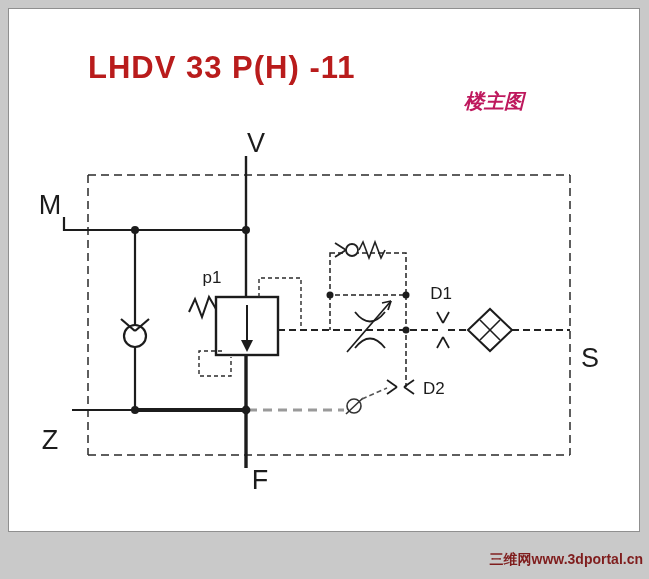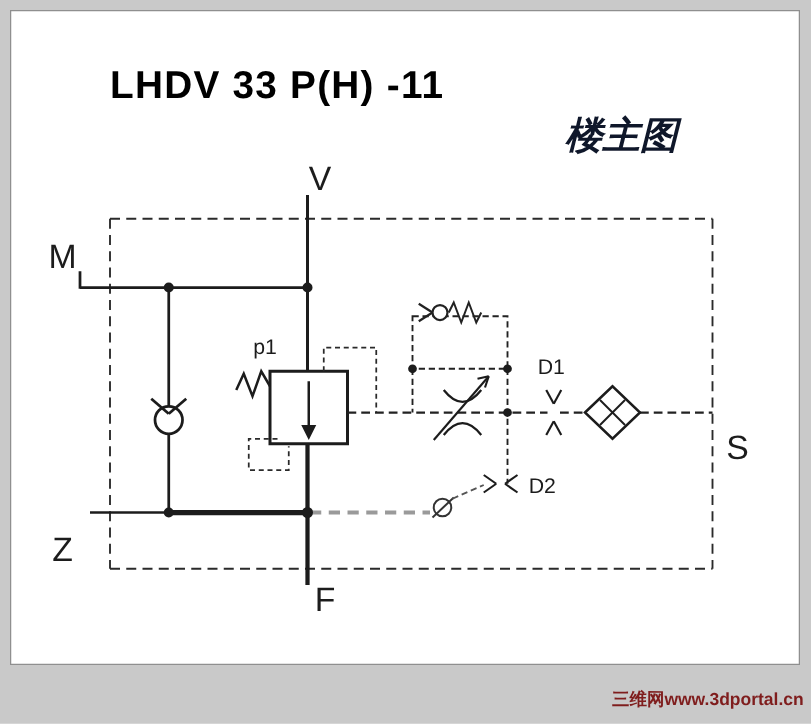--- a/index.html
+++ b/index.html
@@ -7,27 +7,27 @@
     width:649px;height:579px;position:relative;overflow:hidden;
     background:#c9c9c9;
     font-family:"Liberation Sans",sans-serif;
   }
   .canvas{
     position:absolute;left:8px;top:8px;width:632px;height:524px;
     background:#ffffff;border:1px solid #8f8f8f;box-sizing:border-box;
   }
   .title{
     position:absolute;left:88px;top:50px;
-    font-size:31px;font-weight:bold;color:#000000;letter-spacing:1px;
+    font-size:31px;font-weight:bold;color:#b91c1c;letter-spacing:1px;
     white-space:nowrap;
   }
   .annotation{
-    position:absolute;left:452px;top:88px;
+    position:absolute;left:464px;top:88px;
     font-family:"DejaVu Serif",serif;
-    font-size:30px;font-weight:bold;font-style:italic;color:#0f172a;
+    font-size:20px;font-weight:bold;font-style:italic;color:#be185d;
     white-space:nowrap;
   }
   .watermark{
     position:absolute;right:6px;top:551px;
     font-size:14px;font-weight:bold;color:#7f1d1d;
     white-space:nowrap;
   }
   svg{position:absolute;left:0;top:0;}
   svg text{font-family:"Liberation Sans",sans-serif;fill:#1c1c1c;}
   .port-big{font-size:27px;}

